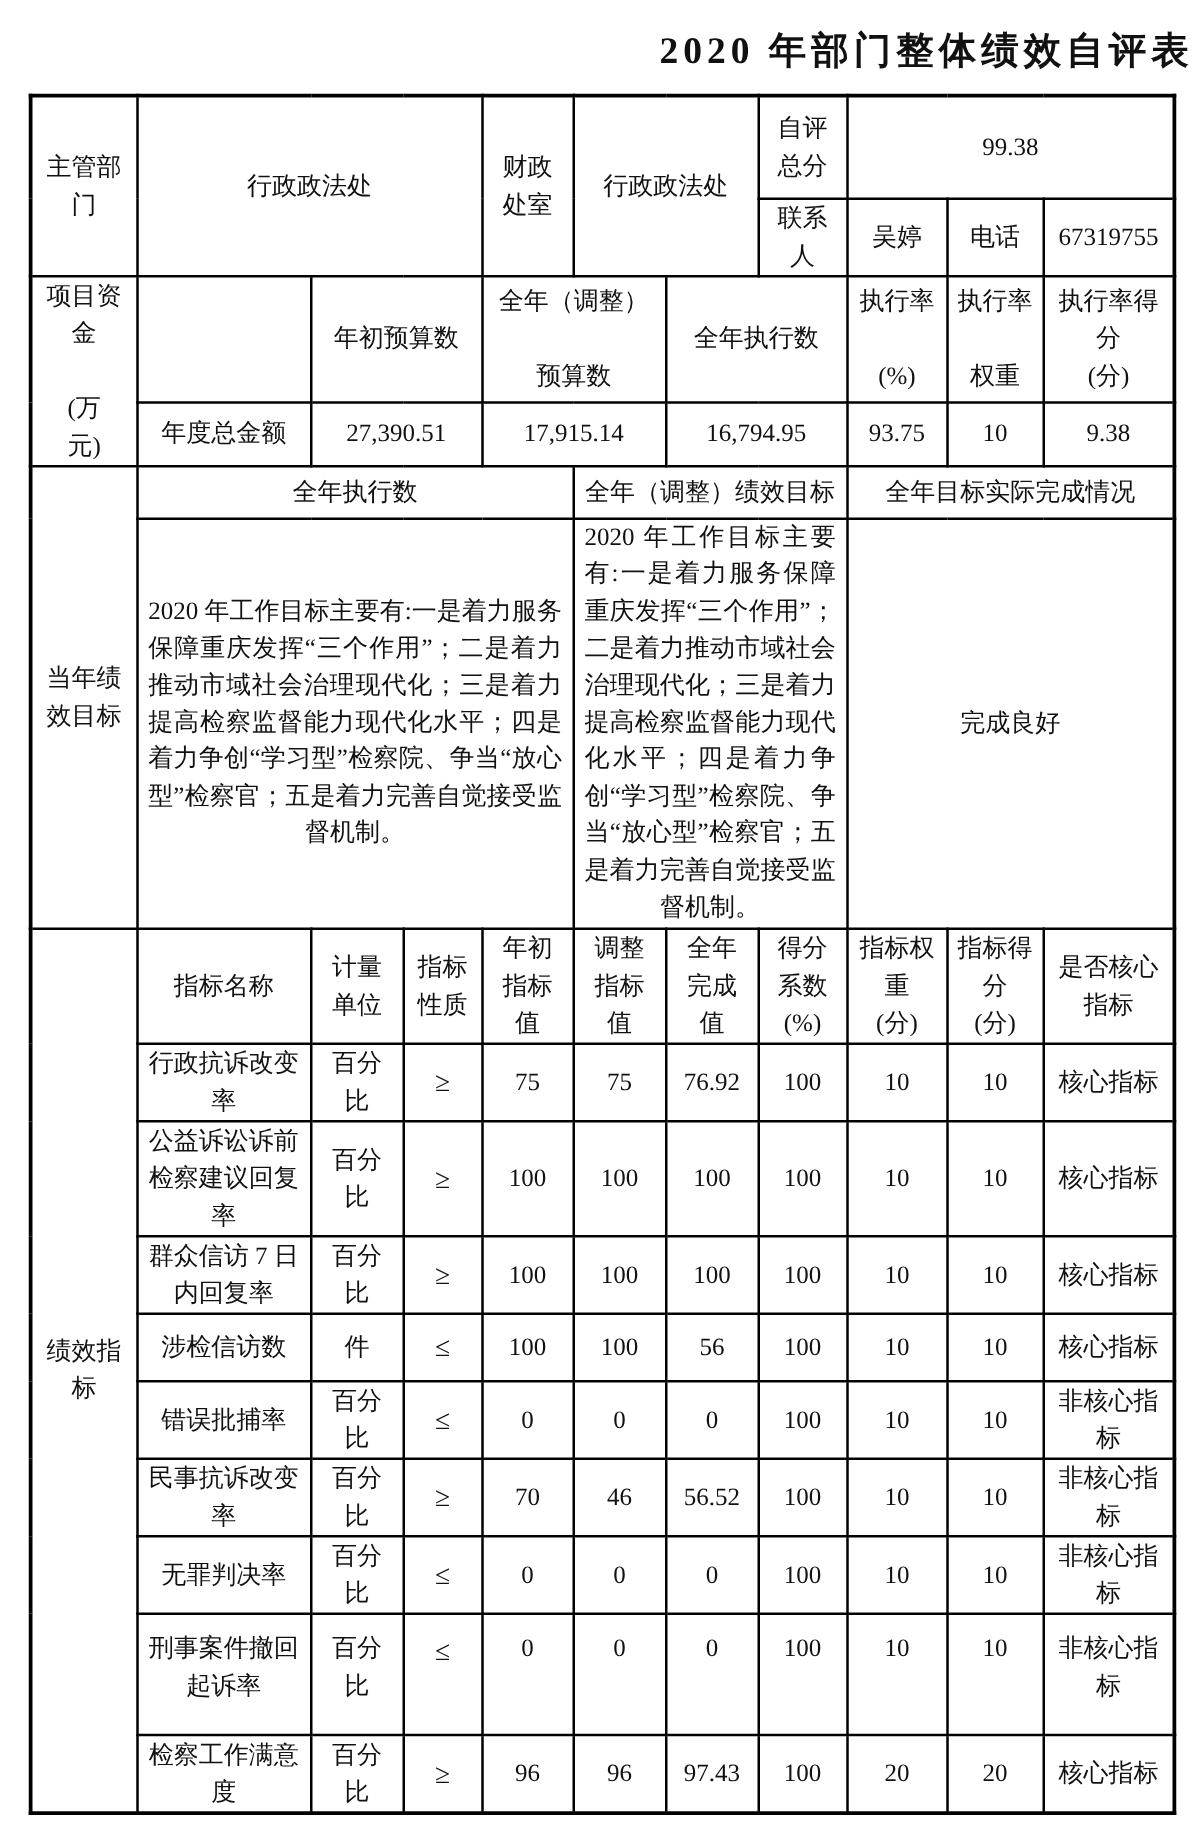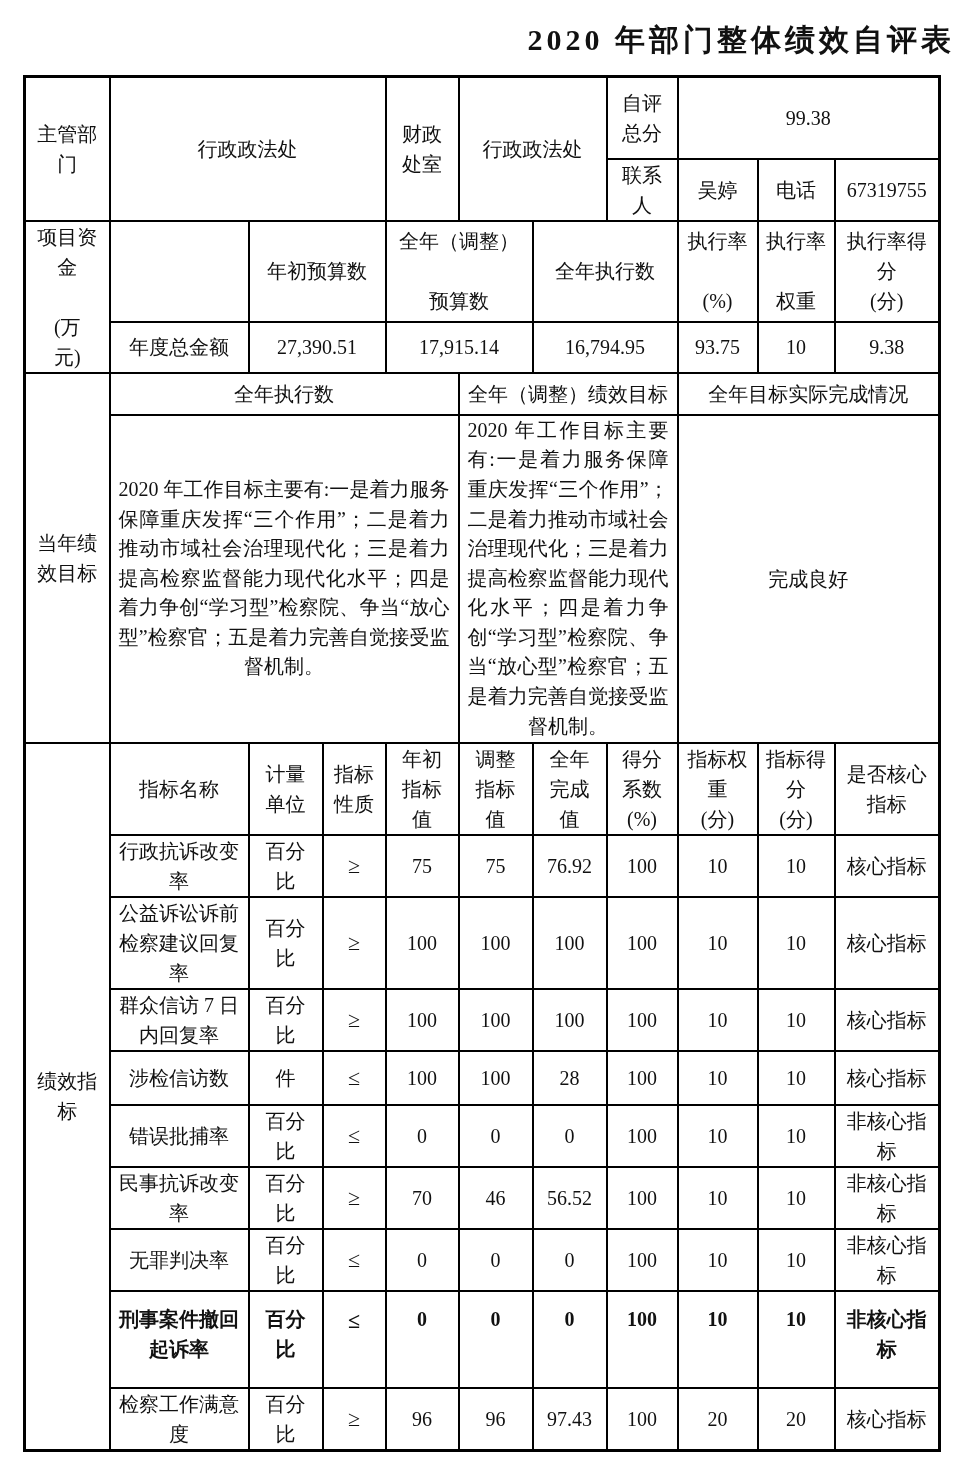--- a/index.html
+++ b/index.html
@@ -49,21 +49,21 @@
   .tr-ind-head    { height: 90px; }
   .tr-ind-0 { height: 56px; }
   .tr-ind-1 { height: 92px; }
   .tr-ind-2 { height: 62px; }
   .tr-ind-3 { height: 54px; border-radius: 11px; }
   .tr-ind-4 { height: 60px; }
   .tr-ind-5 { height: 60px; margin-top: 36px; }
   .tr-ind-6 { height: 60px; border-radius: 16px; }
   .tr-ind-7 { height: 97px; }
   .tr-ind-8 { height: 62px; }
-  .tr-ind-7 td { vertical-align: top; padding-top: 12px; font-weight: bold; }
+  .tr-ind-7 td { vertical-align: top; padding-top: 12px; }
   .goal-cell {
     text-align: justify;
     text-align-last: center;
     padding: 0 8px;
     line-height: 1.48;
   }
   .nature-cell { font-size: 22px; }
 </style>
 </head>
 <body>
@@ -222,21 +222,21 @@
     <td>10</td>
     <td>10</td>
     <td>核心指标</td>
   </tr>
   <tr class="tr-ind-3">
     <td>涉检信访数</td>
     <td>件</td>
     <td class="nature-cell">≤</td>
     <td>100</td>
     <td>100</td>
-    <td>28</td>
+    <td>56</td>
     <td>100</td>
     <td>10</td>
     <td>10</td>
     <td>核心指标</td>
   </tr>
   <tr class="tr-ind-4">
     <td>错误批捕率</td>
     <td>百分
 比</td>
     <td class="nature-cell">≤</td>

